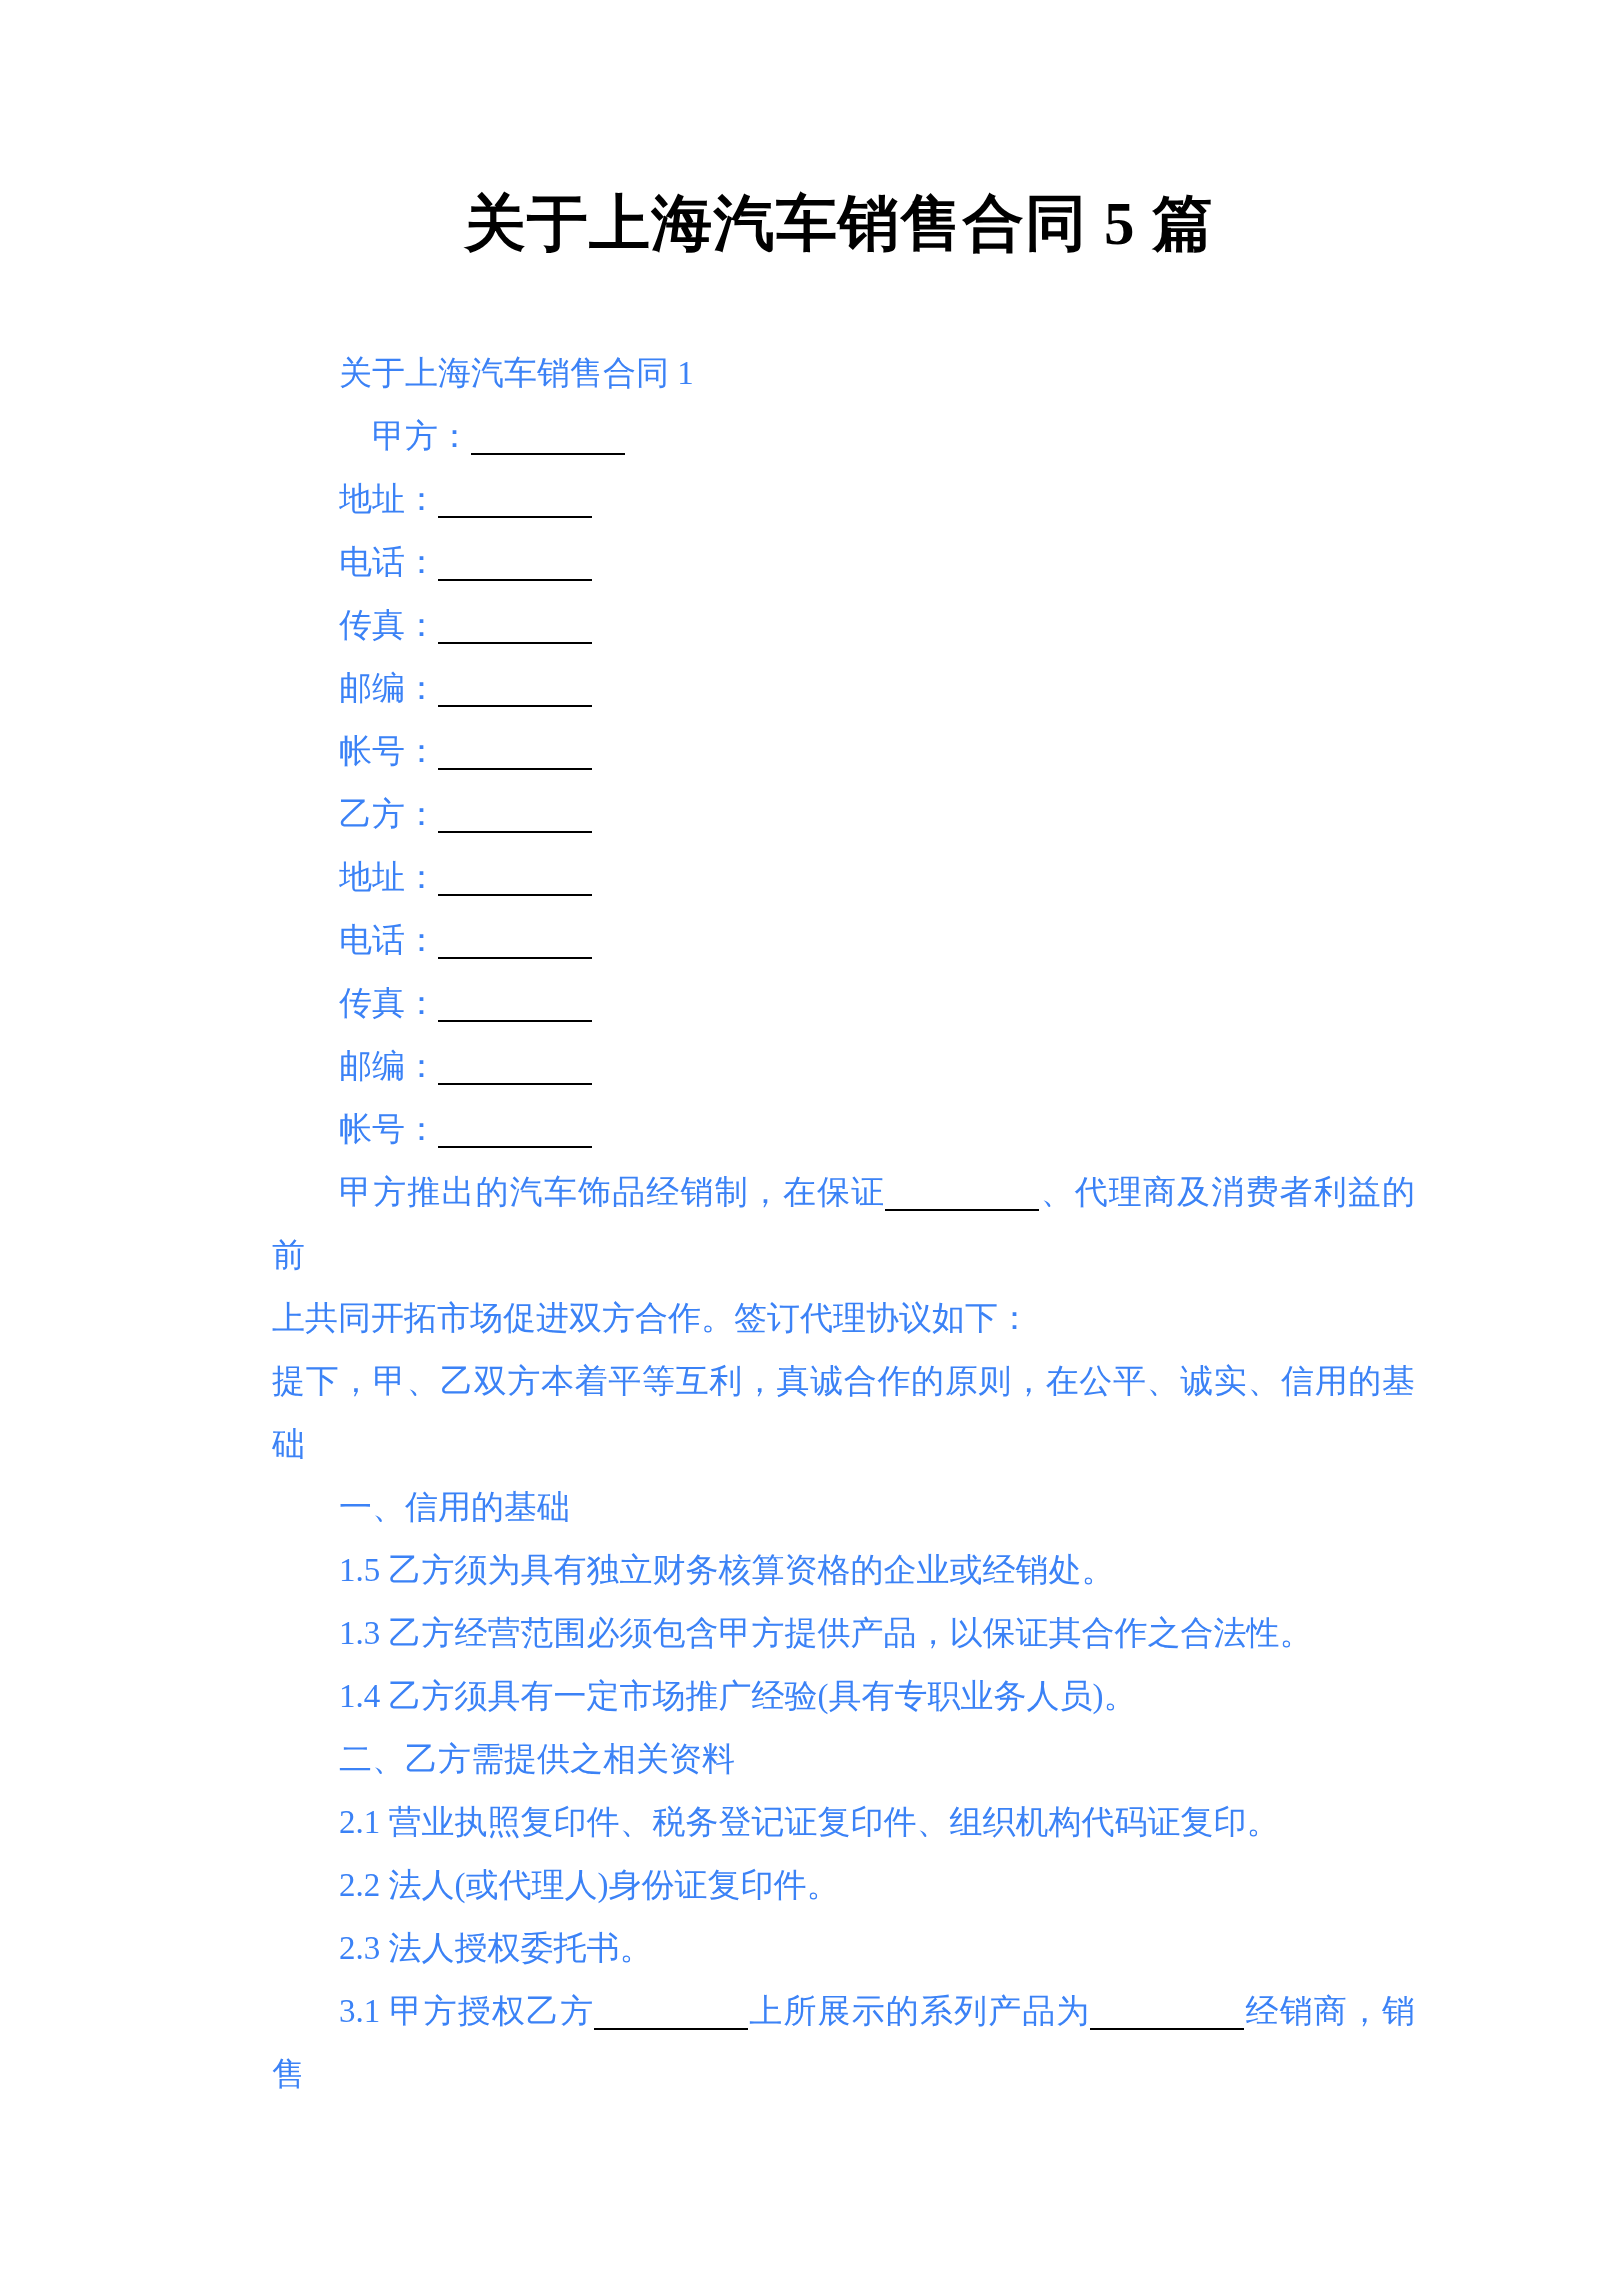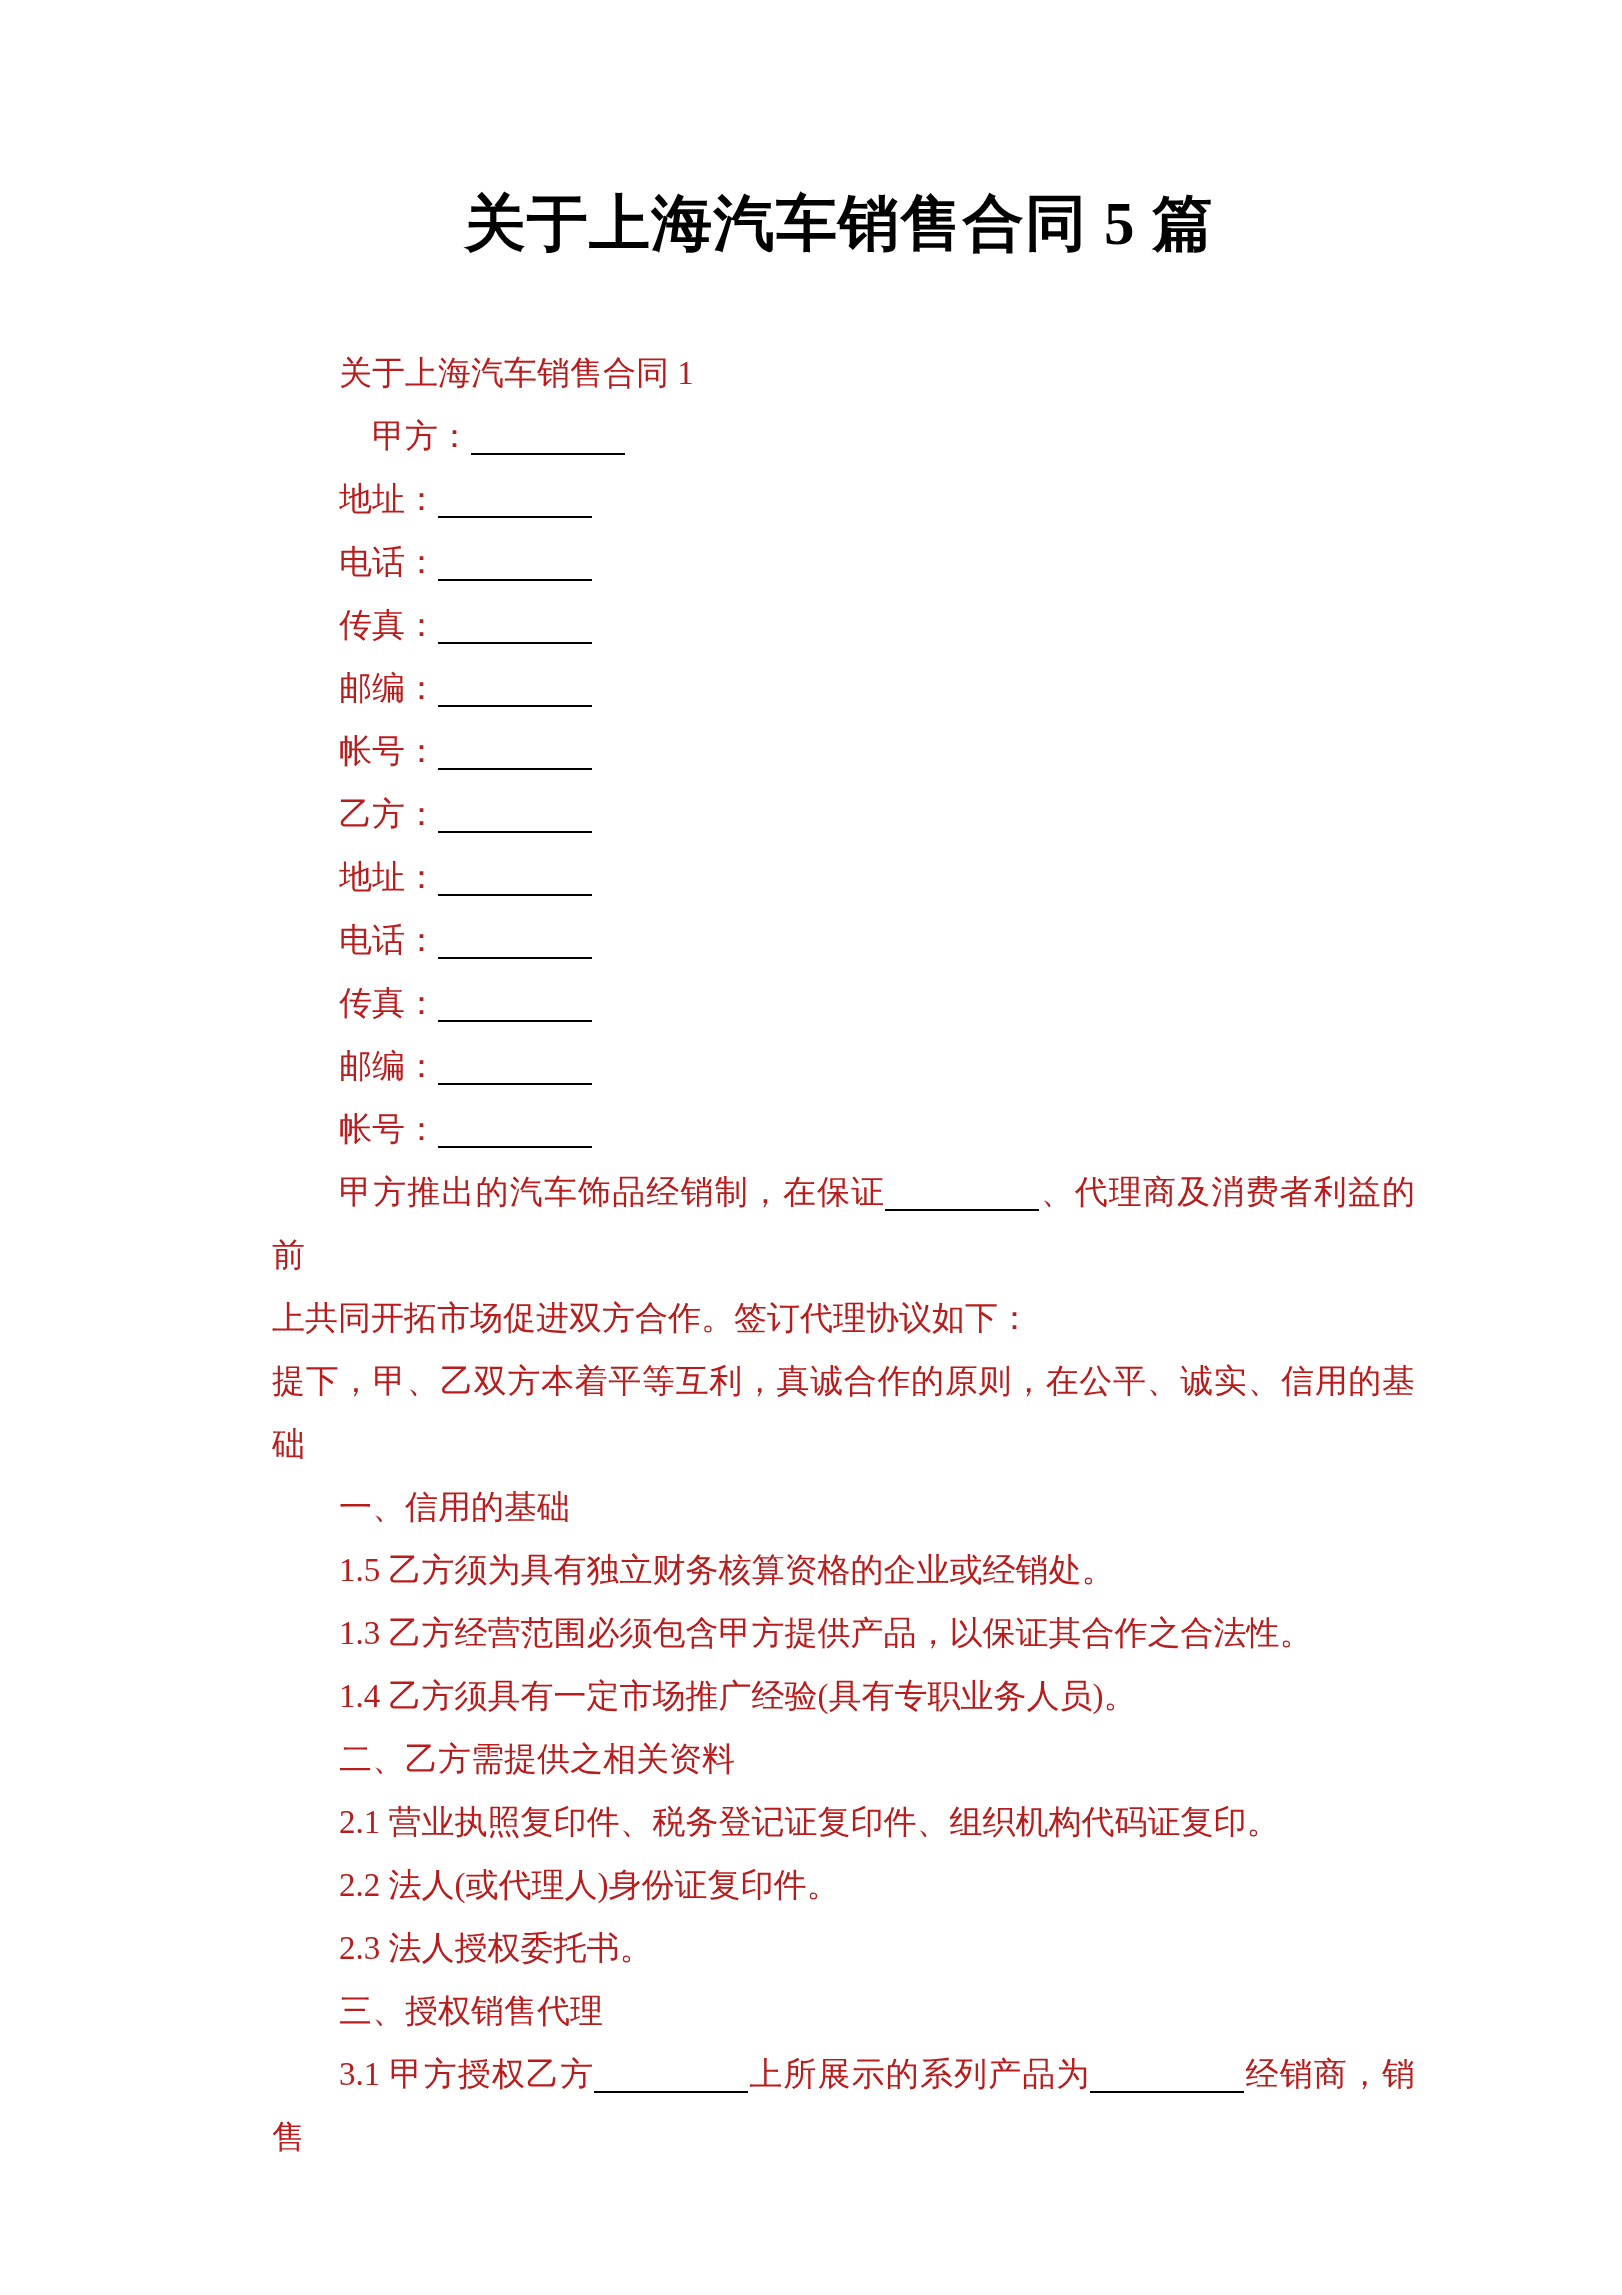--- a/index.html
+++ b/index.html
@@ -15,21 +15,21 @@
   .doc-title {
     margin: 186px 0 0 0;
     font-size: 61px; font-weight: bold;
     text-align: center; line-height: 76px;
     letter-spacing: 1.3px;
     color: #000000;
   }
   .doc-body {
     margin: 80px 236px 0 244px;
     font-size: 33px; line-height: 63px;
-    color: #b91c1c;
+    color: #3b82f6;
   }
   .line { min-height: 63px; }
   .indent  { text-indent: 67px; }
   .indent3 { text-indent: 100px; }
   .j { text-align: justify; text-align-last: justify; }
   .blank {
     display: inline-block;
     width: 154px; height: 19.6px;
     border-bottom: 2.6px solid #000000;
     vertical-align: -7.9px;
@@ -67,21 +67,20 @@
 
     <div id="clauses">
         <div class="line indent">一、信用的基础</div>
         <div class="line indent">1.5 乙方须为具有独立财务核算资格的企业或经销处。</div>
         <div class="line indent">1.3 乙方经营范围必须包含甲方提供产品，以保证其合作之合法性。</div>
         <div class="line indent">1.4 乙方须具有一定市场推广经验(具有专职业务人员)。</div>
         <div class="line indent">二、乙方需提供之相关资料</div>
         <div class="line indent">2.1 营业执照复印件、税务登记证复印件、组织机构代码证复印。</div>
         <div class="line indent">2.2 法人(或代理人)身份证复印件。</div>
         <div class="line indent">2.3 法人授权委托书。</div>
-        <div class="line indent">三、授权销售代理</div>
       </div>
 
     <div id="clause-3-1">
         <div class="line indent j"><span>3.1 甲方授权乙方</span><span class="blank"></span><span>上所展示的系列产品为</span><span class="blank"></span><span>经销商，销售</span></div>
       </div>
   </div>
 </div>
 
 
 </body></html>

